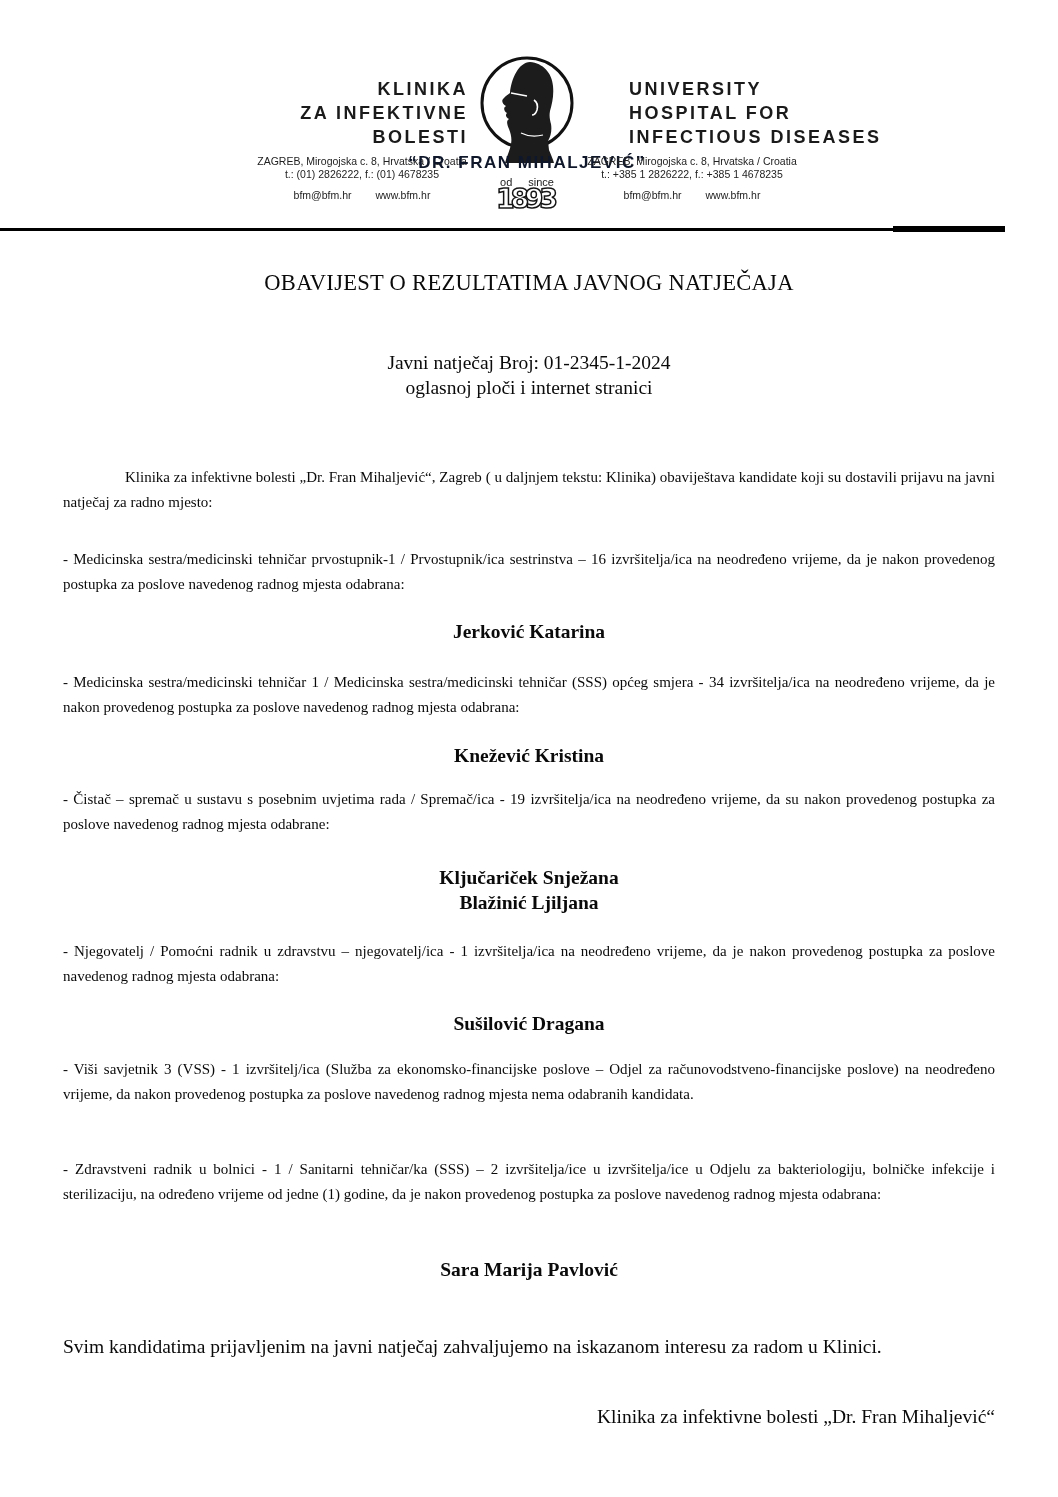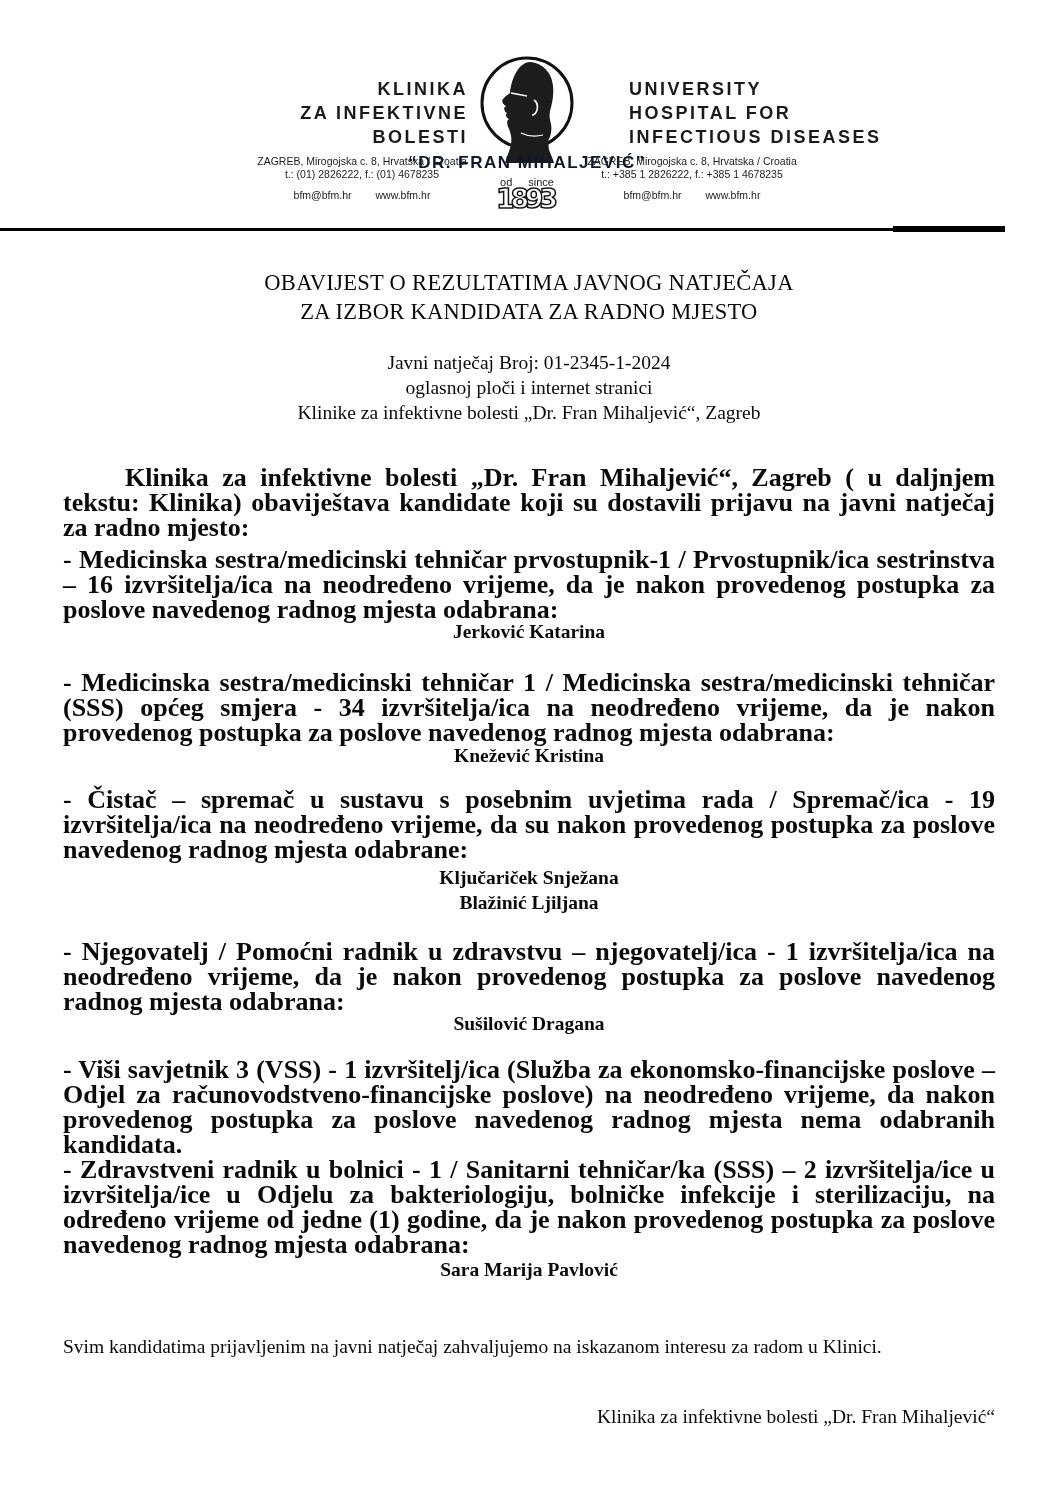--- a/index.html
+++ b/index.html
@@ -25,21 +25,21 @@
   .contact-right{left:576px;top:155px;width:232px;}
   .contact .mailweb span{display:inline-block;margin:8px 12px;}
 
   .rule-thin{left:0;top:228px;width:1005px;height:3px;background:#000;}
   .rule-thick{left:893px;top:226px;width:112px;height:6px;background:#000;}
 
   
   .col{left:63px;width:932px;}
   .doc-title{top:268px;text-align:center;font-size:22.5px;line-height:29px;letter-spacing:0.3px;}
   .subtitle{top:350px;text-align:center;font-size:19.5px;line-height:25px;}
-  .para{font-size:26px;line-height:25px;text-align:justify;text-align-last:left;font-weight:bold;}
+  .para{font-size:15px;line-height:25px;text-align:justify;text-align-last:left;}
   .indent{text-indent:62px;}
   .name{font-size:19.5px;line-height:25px;font-weight:700;text-align:center;}
   .left-line{font-size:19.5px;line-height:25px;text-align:left;}
   .right-line{font-size:19.5px;line-height:25px;text-align:right;}
 </style>
 </head>
 <body>
 
 <div class="abs hdr-title hdr-left">
   <div>KLINIKA</div>
@@ -103,27 +103,25 @@
   <div class="mailweb">
     <span>bfm@bfm.hr</span><span>www.bfm.hr</span>
   </div>
 </div>
 
 <div class="abs rule-thin"></div>
 <div class="abs rule-thick"></div>
 
 <div class="abs col doc-title" style="top:268px;">
   <div>OBAVIJEST O REZULTATIMA JAVNOG NATJEČAJA</div>
-  <div>ZA IZBOR KANDIDATA ZA RADNO MJESTO</div>
 </div>
 
 <div class="abs col subtitle">
   <div>Javni natječaj Broj: 01-2345-1-2024</div>
   <div>oglasnoj ploči i internet stranici</div>
-  <div>Klinike za infektivne bolesti „Dr. Fran Mihaljević“, Zagreb</div>
 </div>
 
 <div class="abs col para indent" style="top:465px;">Klinika za infektivne bolesti „Dr. Fran Mihaljević“, Zagreb ( u daljnjem tekstu: Klinika) obaviještava kandidate koji su dostavili prijavu na javni natječaj za radno mjesto:</div>
 
 <div class="abs col para" style="top:547px;">- Medicinska sestra/medicinski tehničar prvostupnik-1 / Prvostupnik/ica sestrinstva – 16 izvršitelja/ica na neodređeno vrijeme, da je nakon provedenog postupka za poslove navedenog radnog mjesta odabrana:</div>
 <div class="abs col name" style="top:619px;">Jerković Katarina</div>
 
 <div class="abs col para" style="top:670px;">- Medicinska sestra/medicinski tehničar 1 / Medicinska sestra/medicinski tehničar (SSS) općeg smjera - 34 izvršitelja/ica na neodređeno vrijeme, da je nakon provedenog postupka za poslove navedenog radnog mjesta odabrana:</div>
 <div class="abs col name" style="top:743px;">Knežević Kristina</div>
 

